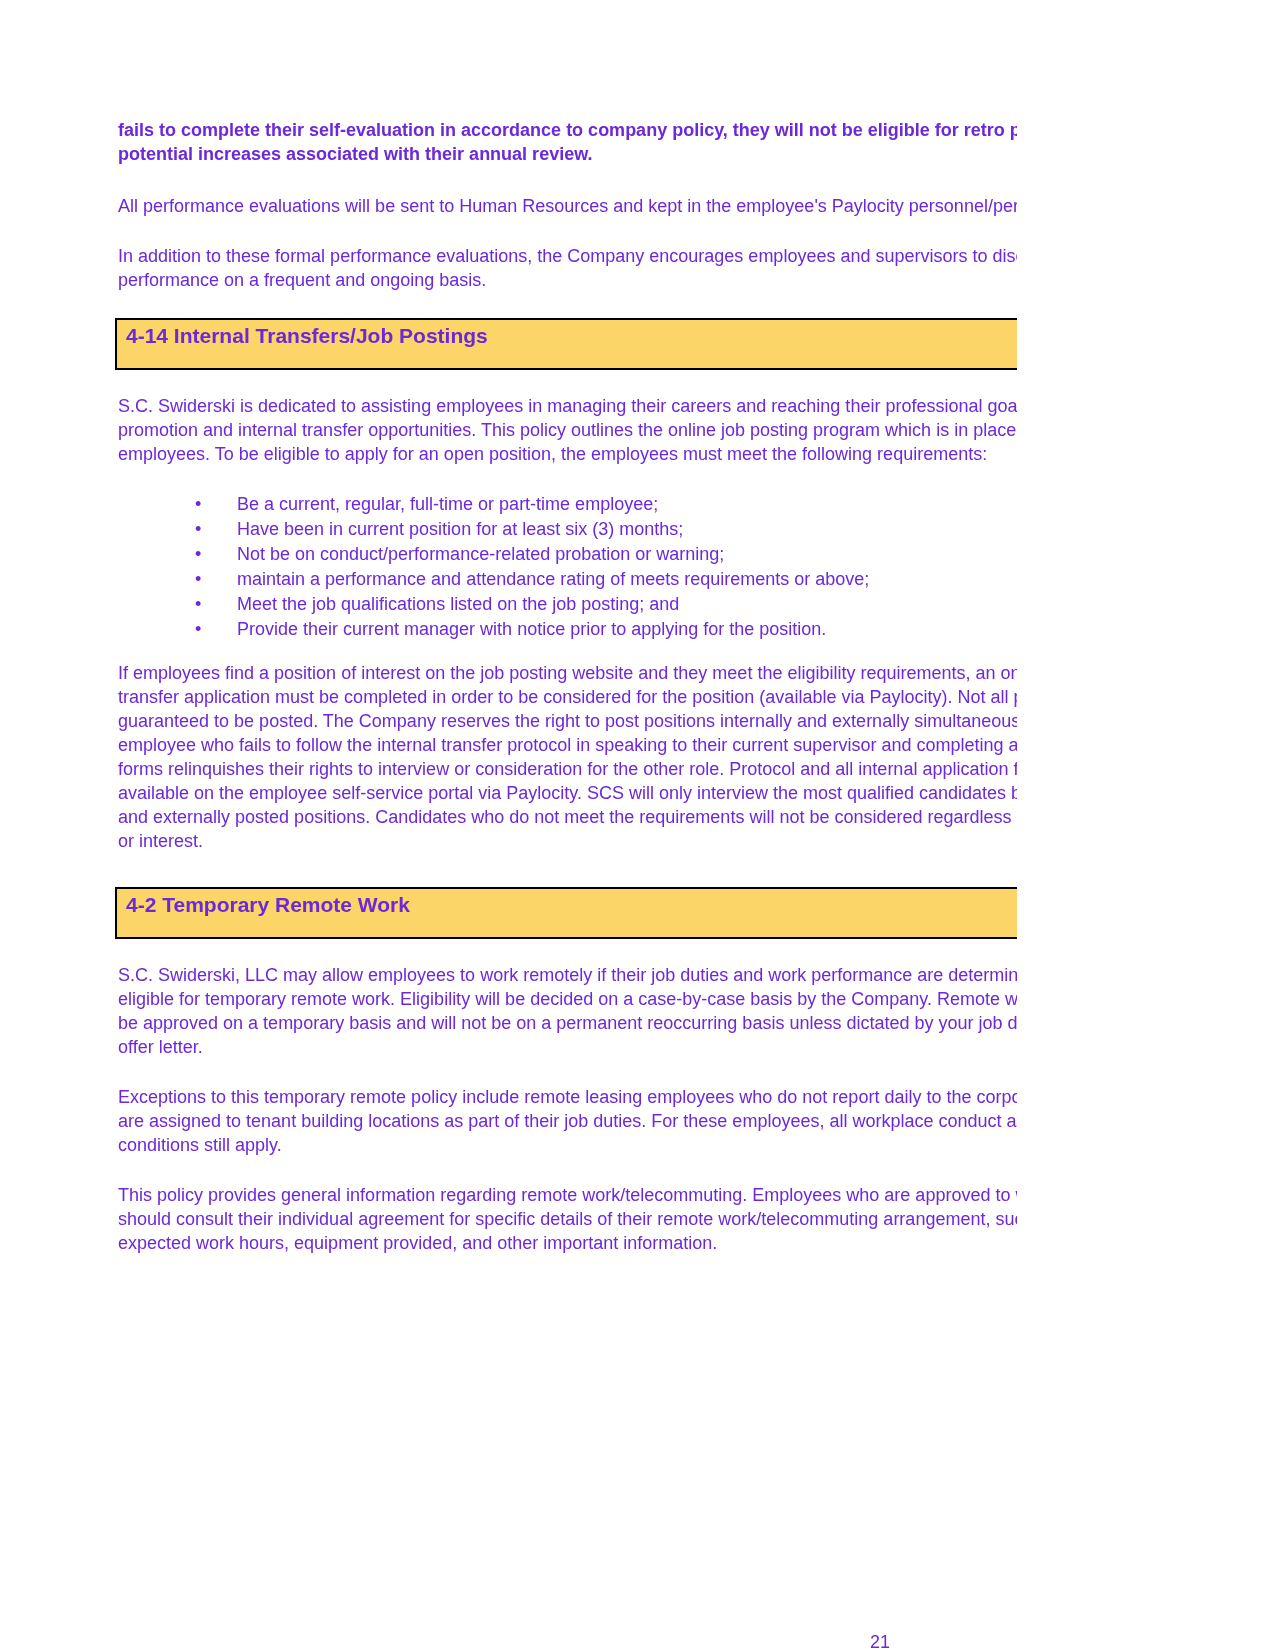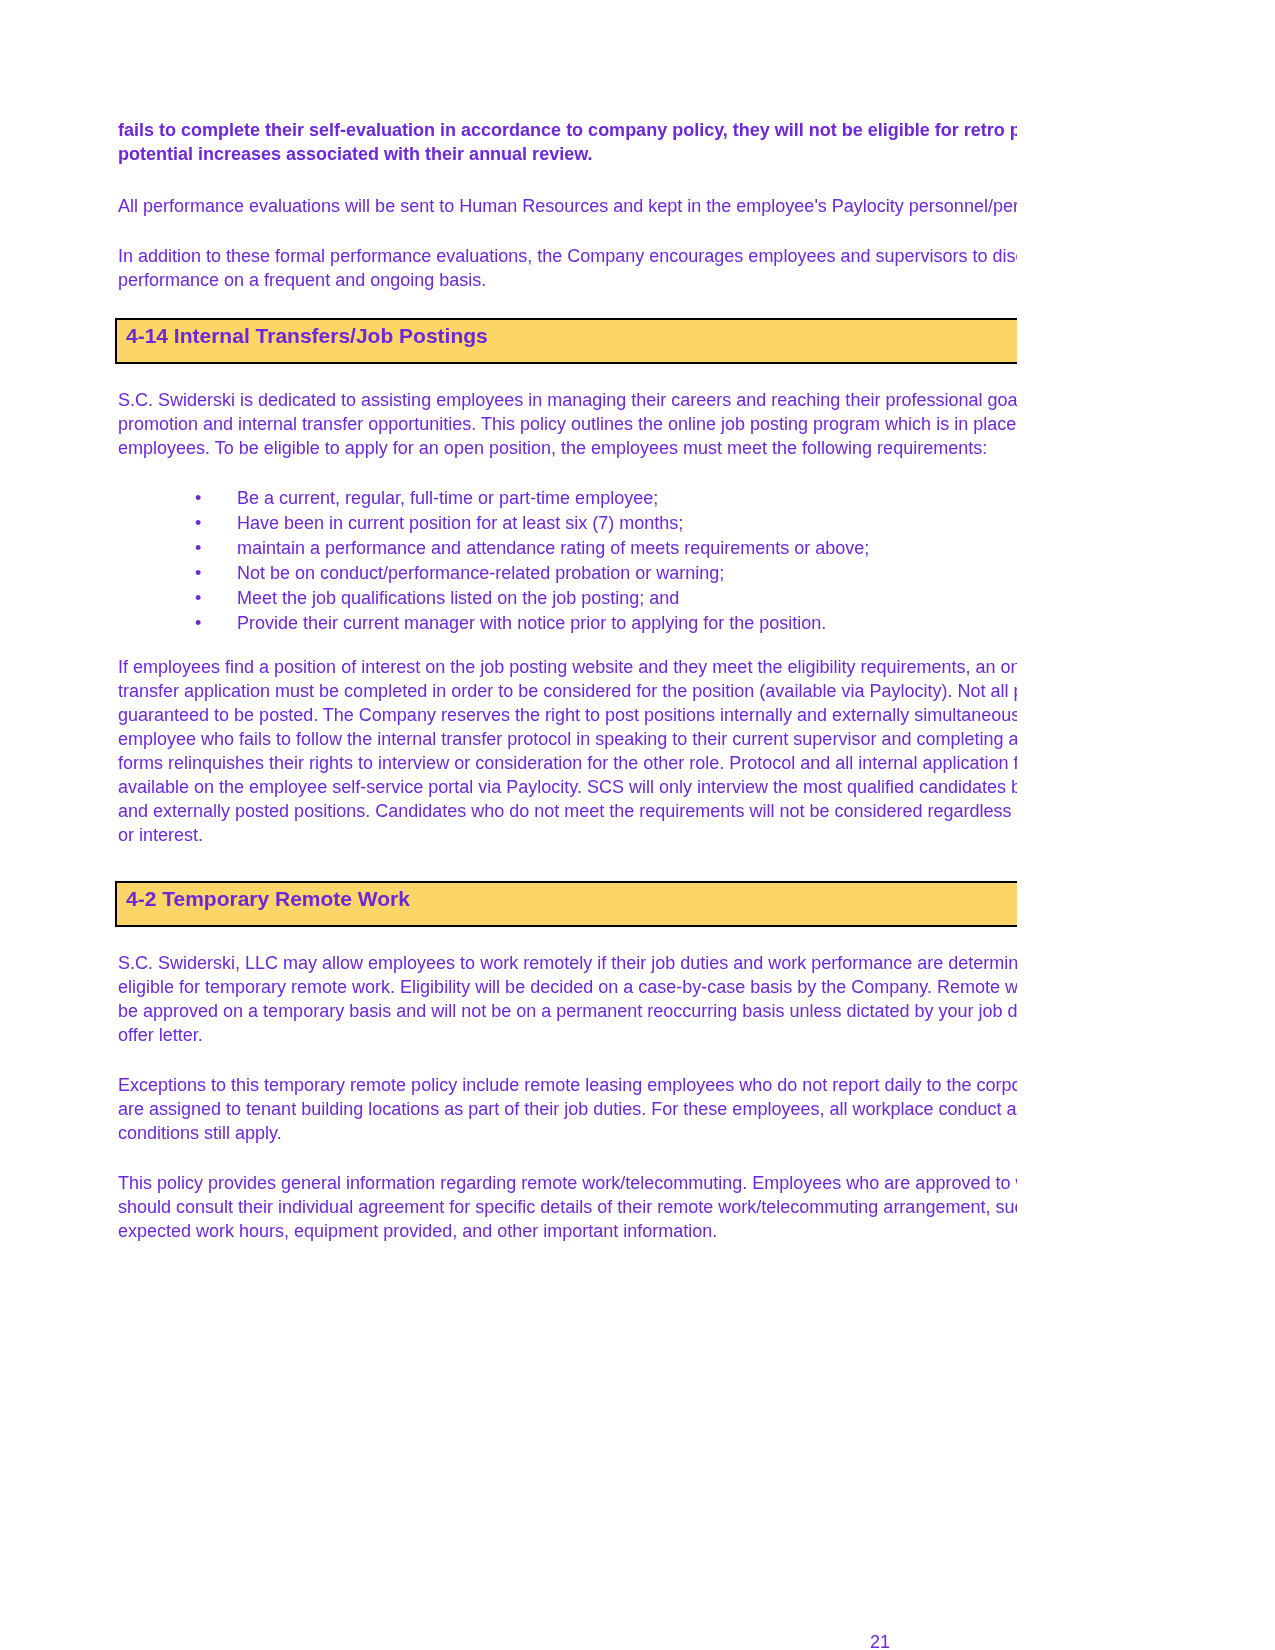--- a/index.html
+++ b/index.html
@@ -31,21 +31,21 @@
   .para.bold-notice {
     font-weight: bold;
     margin-bottom: 28px;
   }
   .section-header {
     box-sizing: border-box;
     width: calc(100% + 16px);
     margin: 6px 0 24px -3px;
     background: #FBD567;
     border: 2px solid #000000;
-    padding: 2px 9px 13px 9px;
+    padding: 2px 9px 19px 9px;
     font-weight: bold;
     font-size: 21px;
     line-height: 27px;
   }
   ul.req-list {
     list-style: none;
     margin: 0 0 19px 0;
     padding: 0 0 0 77px;
   }
   ul.req-list li {
@@ -81,23 +81,23 @@
     <p class="para">All performance evaluations will be sent to Human Resources and kept in the employee's Paylocity personnel/performance file.</p>
 
     <p class="para">In addition to these formal performance evaluations, the Company encourages employees and supervisors to discuss job performance on a frequent and ongoing basis.</p>
 
     <div class="section-header">4-14 Internal Transfers/Job Postings</div>
 
     <p class="para">S.C. Swiderski is dedicated to assisting employees in managing their careers and reaching their professional goals through promotion and internal transfer opportunities. This policy outlines the online job posting program which is in place for all employees. To be eligible to apply for an open position, the employees must meet the following requirements:</p>
 
     <ul class="req-list">
         <li>Be a current, regular, full-time or part-time employee;</li>
-        <li>Have been in current position for at least six (7) months;</li>
+        <li>Have been in current position for at least six (3) months;</li>
+        <li>Not be on conduct/performance-related probation or warning;</li>
         <li>maintain a performance and attendance rating of meets requirements or above;</li>
-        <li>Not be on conduct/performance-related probation or warning;</li>
         <li>Meet the job qualifications listed on the job posting; and</li>
         <li>Provide their current manager with notice prior to applying for the position.</li>
       </ul>
 
     <p class="para spacer-lg">If employees find a position of interest on the job posting website and they meet the eligibility requirements, an online internal transfer application must be completed in order to be considered for the position (available via Paylocity). Not all positions are guaranteed to be posted. The Company reserves the right to post positions internally and externally simultaneously. Any employee who fails to follow the internal transfer protocol in speaking to their current supervisor and completing applicable forms relinquishes their rights to interview or consideration for the other role. Protocol and all internal application forms are available on the employee self-service portal via Paylocity. SCS will only interview the most qualified candidates both internally and externally posted positions. Candidates who do not meet the requirements will not be considered regardless of application or interest.</p>
 
 
     <div class="section-header">4-2 Temporary Remote Work</div>
 
     <p class="para">S.C. Swiderski, LLC may allow employees to work remotely if their job duties and work performance are determined to be eligible for temporary remote work. Eligibility will be decided on a case-by-case basis by the Company. Remote work will only be approved on a temporary basis and will not be on a permanent reoccurring basis unless dictated by your job description or offer letter.</p>

